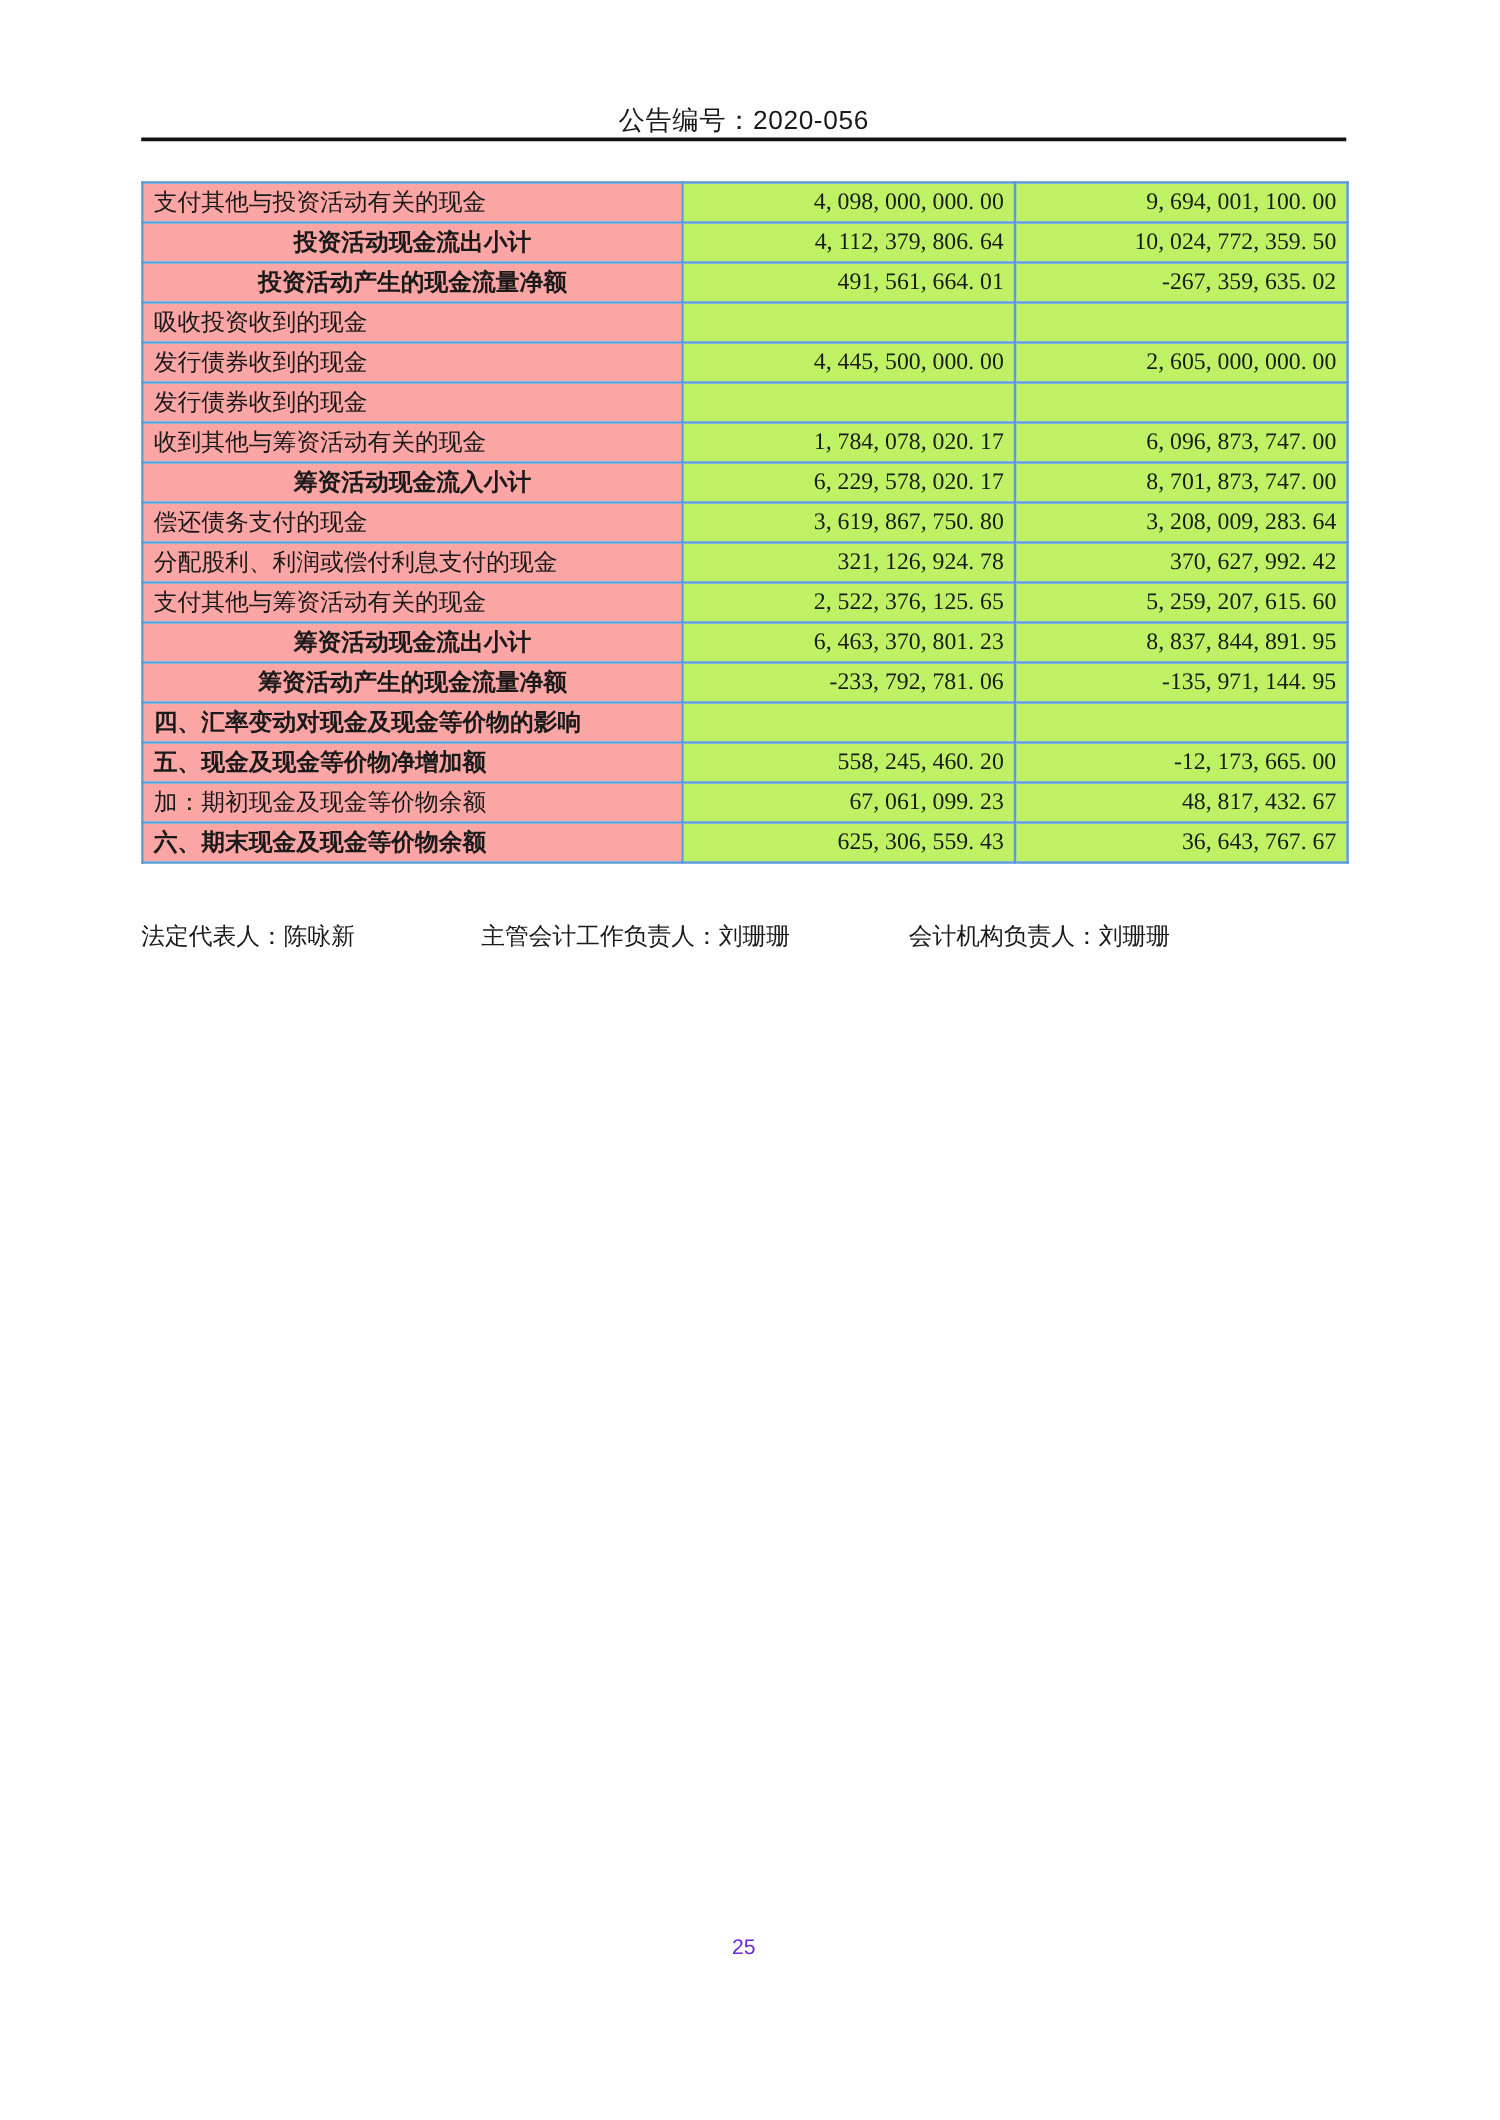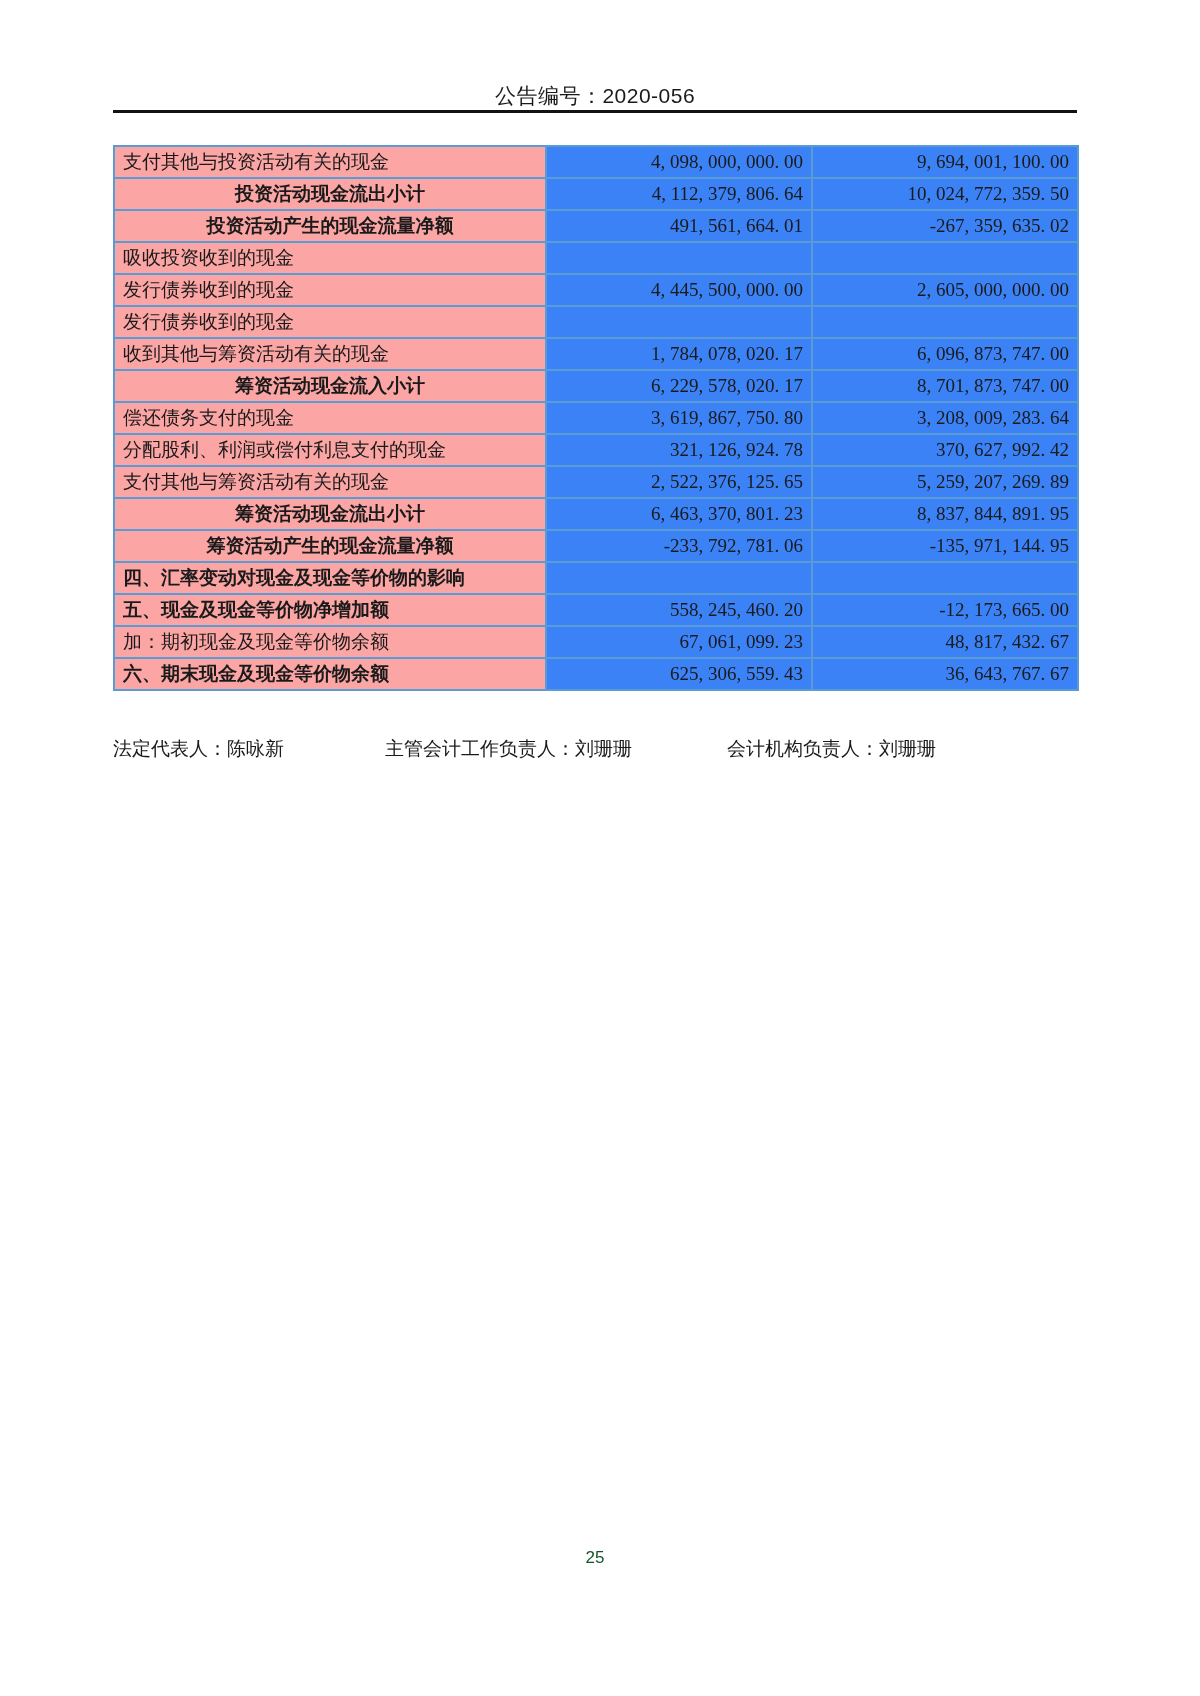--- a/index.html
+++ b/index.html
@@ -50,21 +50,21 @@
     overflow: hidden;
     white-space: nowrap;
     vertical-align: middle;
   }
   td.lbl {
     background: #fca5a5;
     text-align: left;
     padding-left: 9px;
   }
   td.val {
-    background: #3b82f6;
+    background: #bef264;
     text-align: right;
     font-family: "Liberation Serif", "DejaVu Serif", serif;
   }
   tr.center td.lbl { text-align: center; font-weight: 700; }
   tr.bold td.lbl { font-weight: 700; }
   tr.grayvals td.val { background: #d3d3d3; }
   .signatures {
     position: absolute;
     top: 736px;
     left: 113px;
@@ -77,21 +77,21 @@
   .sig-2 { left: 272px; }
   .sig-3 { left: 614px; }
   .pagenum {
     position: absolute;
     top: 1548px;
     left: 113px;
     width: 964px;
     text-align: center;
     font-family: "Liberation Sans", "DejaVu Sans", sans-serif;
     font-size: 17px;
-    color: #14532d;
+    color: #6d28d9;
   }
 </style>
 </head>
 <body>
 
 <div class="page">
 
   <div class="notice">公告编号：2020-056</div>
 
   <div class="header-rule"></div>
@@ -149,21 +149,21 @@
           <td class="val">3, 208, 009, 283. 64</td>
         </tr>
         <tr>
           <td class="lbl">分配股利、利润或偿付利息支付的现金</td>
           <td class="val">321, 126, 924. 78</td>
           <td class="val">370, 627, 992. 42</td>
         </tr>
         <tr>
           <td class="lbl">支付其他与筹资活动有关的现金</td>
           <td class="val">2, 522, 376, 125. 65</td>
-          <td class="val">5, 259, 207, 269. 89</td>
+          <td class="val">5, 259, 207, 615. 60</td>
         </tr>
         <tr class="bold center">
           <td class="lbl">筹资活动现金流出小计</td>
           <td class="val">6, 463, 370, 801. 23</td>
           <td class="val">8, 837, 844, 891. 95</td>
         </tr>
         <tr class="bold center">
           <td class="lbl">筹资活动产生的现金流量净额</td>
           <td class="val">-233, 792, 781. 06</td>
           <td class="val">-135, 971, 144. 95</td>

